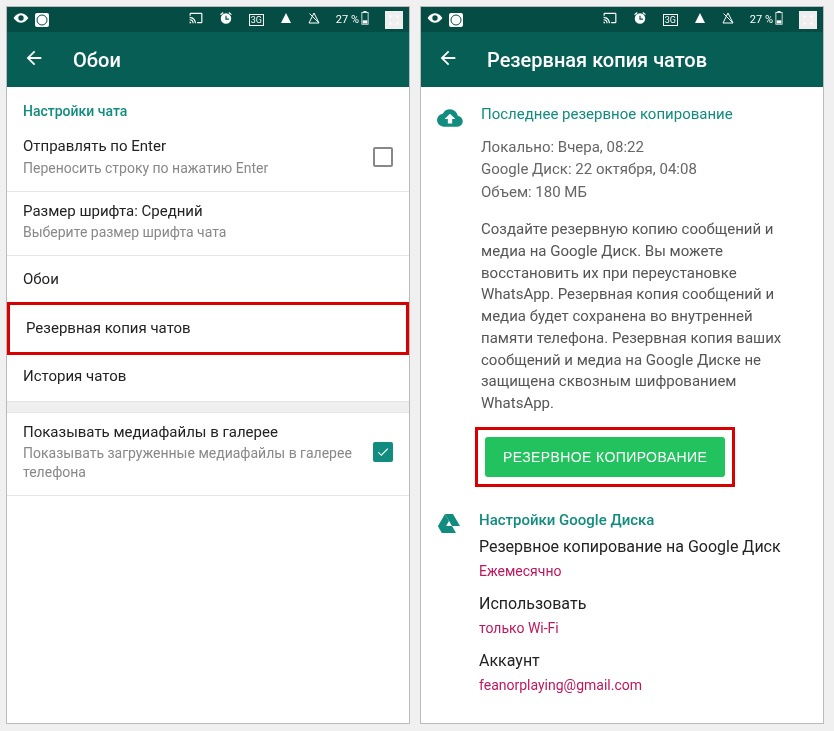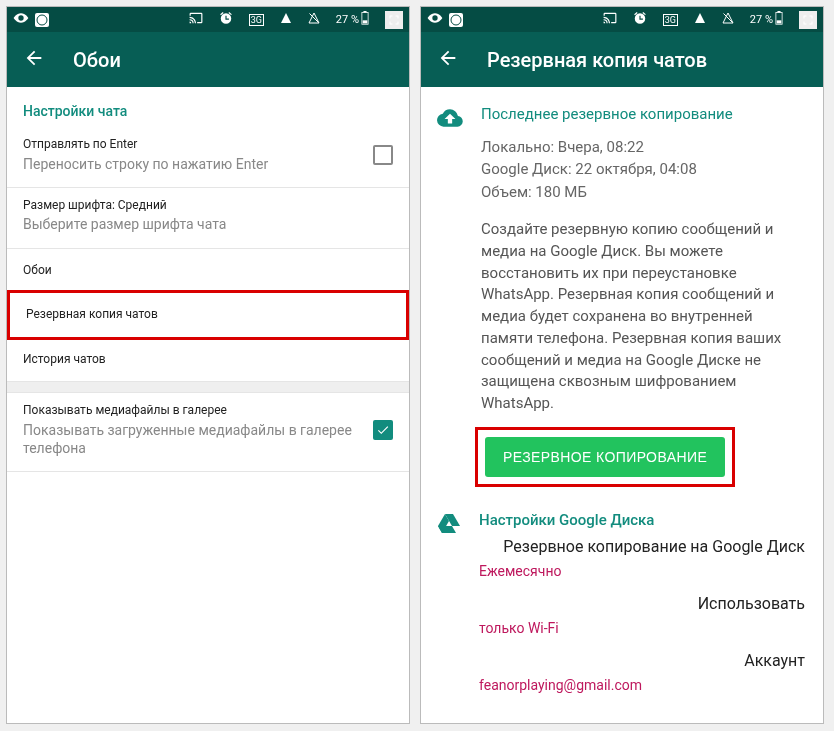--- a/index.html
+++ b/index.html
@@ -8,39 +8,39 @@
   .statusbar { height: 25px; background: #054c44; color: #fff; display: flex; align-items: center; padding: 0 6px; justify-content: space-between; font-size: 11px; }
   .status-left { display: flex; gap: 6px; align-items: center; }
   .status-right { display: flex; gap: 16px; align-items: center; justify-content: flex-end; }
   .status-right svg, .status-left svg { fill: #fff; }
   .appbar { height: 55px; background: #075e55; color: #fff; display: flex; align-items: center; padding: 0 16px; gap: 28px; }
   .appbar .title { font-size: 20px; font-weight: 500; }
   .content { flex: 1; background: #fff; overflow: auto; }
   .section-header { color: #128c7e; font-size: 14px; font-weight: 500; padding: 16px 16px 8px; }
   .list-item { padding: 14px 16px; }
   .list-item.with-sub { padding: 10px 16px 14px; }
-  .item-title { font-size: 12px; color: #222; line-height: 1.3; }
+  .item-title { font-size: 15px; color: #222; line-height: 1.3; }
   .item-sub { font-size: 14px; color: #888; margin-top: 2px; line-height: 1.3; }
   .divider { height: 1px; background: #e5e5e5; }
   .thick-divider { height: 12px; background: #efefef; border-top: 1px solid #e5e5e5; border-bottom: 1px solid #e5e5e5; }
   .row { display: flex; align-items: center; justify-content: space-between; gap: 12px; }
   .row .text { flex: 1; }
   .checkbox-empty { width: 20px; height: 20px; border: 2px solid #888; border-radius: 2px; }
   .checkbox-checked { width: 20px; height: 20px; background: #128c7e; border-radius: 2px; display: flex; align-items: center; justify-content: center; color: #fff; }
   .highlight-box { border: 3px solid #d90000; margin: -3px 0; position: relative; z-index: 1; }
   .backup-screen { padding: 0; }
   .backup-row { display: flex; padding: 16px 18px 8px 16px; gap: 18px; }
   .backup-icon { flex-shrink: 0; margin-top: 2px; }
   .backup-body { flex: 1; font-size: 15px; color: #666; line-height: 1.5; }
   .backup-title { color: #128c7e; font-size: 15px; font-weight: 400; margin-bottom: 10px; }
   .backup-desc { color: #555; font-size: 15px; line-height: 1.45; margin-top: 16px; }
   .backup-button-wrap { border: 3px solid #d90000; padding: 7px; margin: 12px 0 8px -6px; display: inline-block; }
   .backup-button { background: #22c35e; color: #fff; padding: 12px 18px; font-size: 14px; font-weight: 500; letter-spacing: 0.4px; border: none; border-radius: 3px; cursor: pointer; }
   .drive-title { color: #128c7e; font-size: 15px; font-weight: 500; margin-bottom: 4px; }
-  .drive-item-title { font-size: 16px; color: #222; margin-top: 2px; text-align: right; }
+  .drive-item-title { font-size: 16px; color: #222; margin-top: 2px; }
   .drive-item-sub { font-size: 14px; color: #be185d; margin-top: 2px; margin-bottom: 10px; }
   .battery-group { display: flex; align-items: center; gap: 2px; }
 </style>
 </head>
 <body>
 
 <div class="phone">
   <div class="statusbar">
     <div class="status-left">
       <span>

